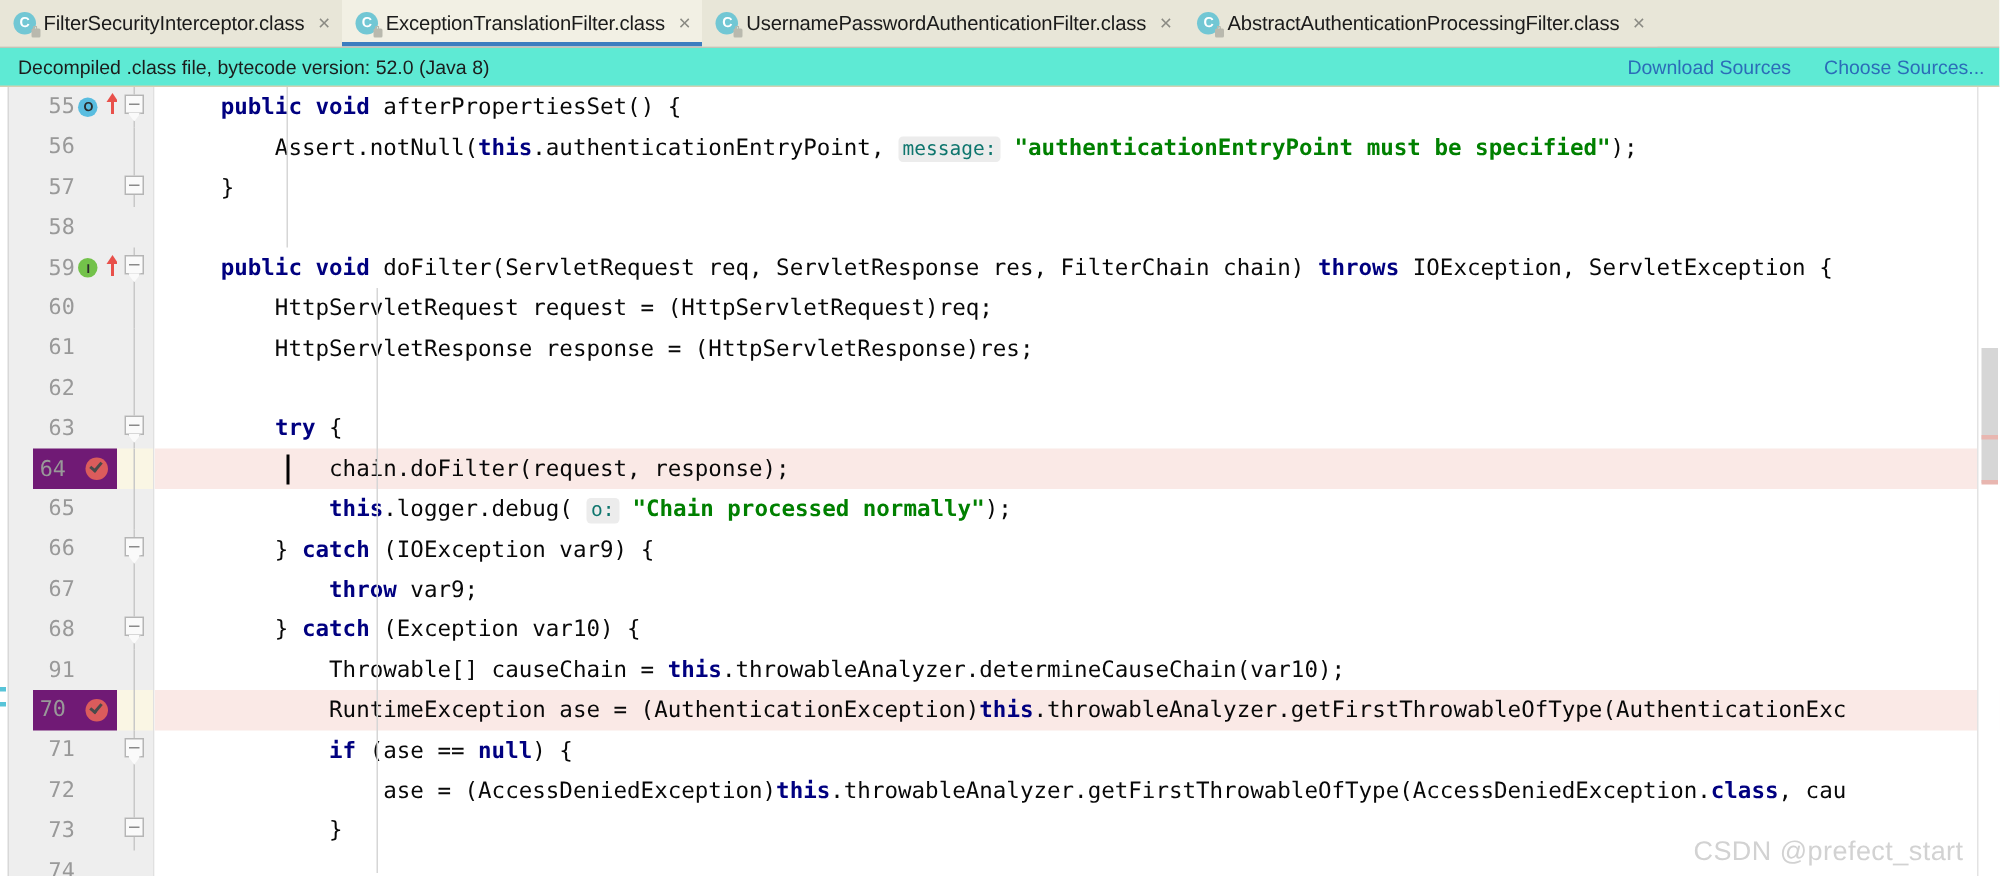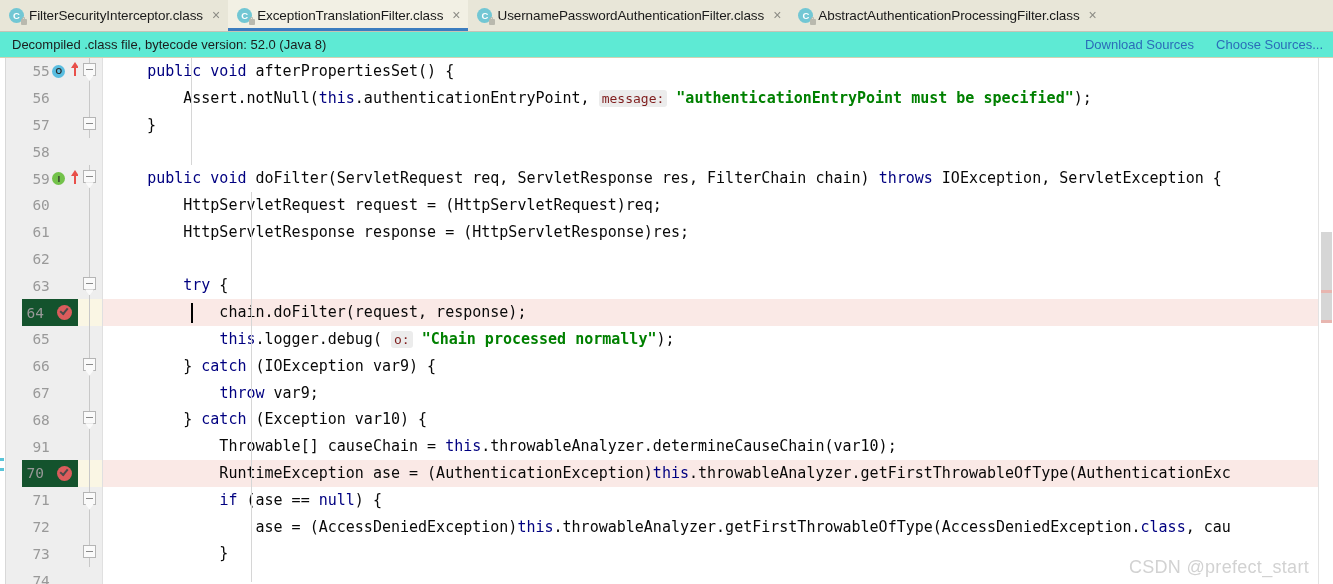--- a/index.html
+++ b/index.html
@@ -123,21 +123,21 @@
     position:relative;
     box-sizing:border-box;
   }
   .gutter .row{
     display:flex;align-items:center;justify-content:flex-end;
     padding-right:4px;
     color:#999999;
     font-size:14.5px;
     margin-left:16px;
   }
-  .gutter .row.hl{background:#14532d;gap:11px;}
+  .gutter .row.hl{background:#701a75;gap:11px;}
   .gutter .num{
     width:30px;text-align:right;display:inline-block;
   }
   .gutter .gicon{
     width:26px;display:inline-flex;align-items:center;justify-content:center;
     position:relative;height:20px;
   }
 
   
   .marker-circle{
@@ -210,24 +210,24 @@
   .codepane .row{
     white-space:pre;
     font-family:"DejaVu Sans Mono", monospace;
     font-size:15px;
     line-height:26.8px;
     color:#080808;
     padding-left:8px;
     box-sizing:border-box;
   }
   .codepane .row.hl{background:#fae9e6;}
-  .kw{color:#000080;font-weight:normal;margin-top:38px;}
+  .kw{color:#000080;font-weight:bold;margin-top:38px;}
   .str{color:#008000;font-weight:bold;}
   .hint{
-    background:#ececec;color:#7f1d1d;
+    background:#ececec;color:#0f766e;
     border-radius:3px;padding:1px 3px;
     font-size:13px;
   }
   .caret{
     position:absolute;left:88px;top:4px;
     width:2px;height:20px;background:#000;
   }
   .indent-guide{
     position:absolute;top:0;bottom:0;width:1px;background:#d6d6d6;
   }

